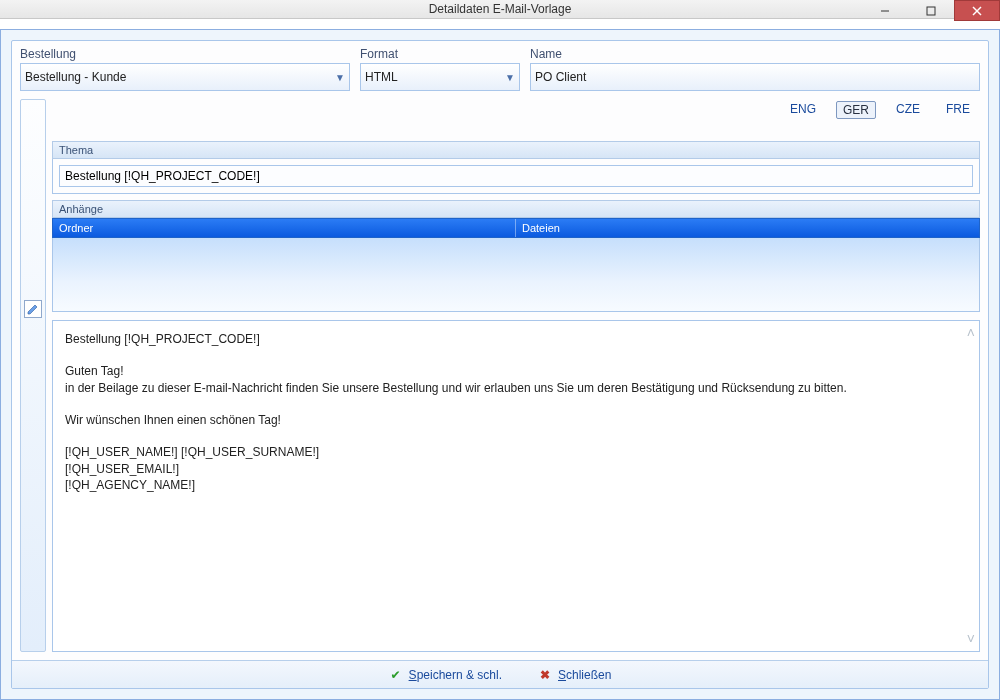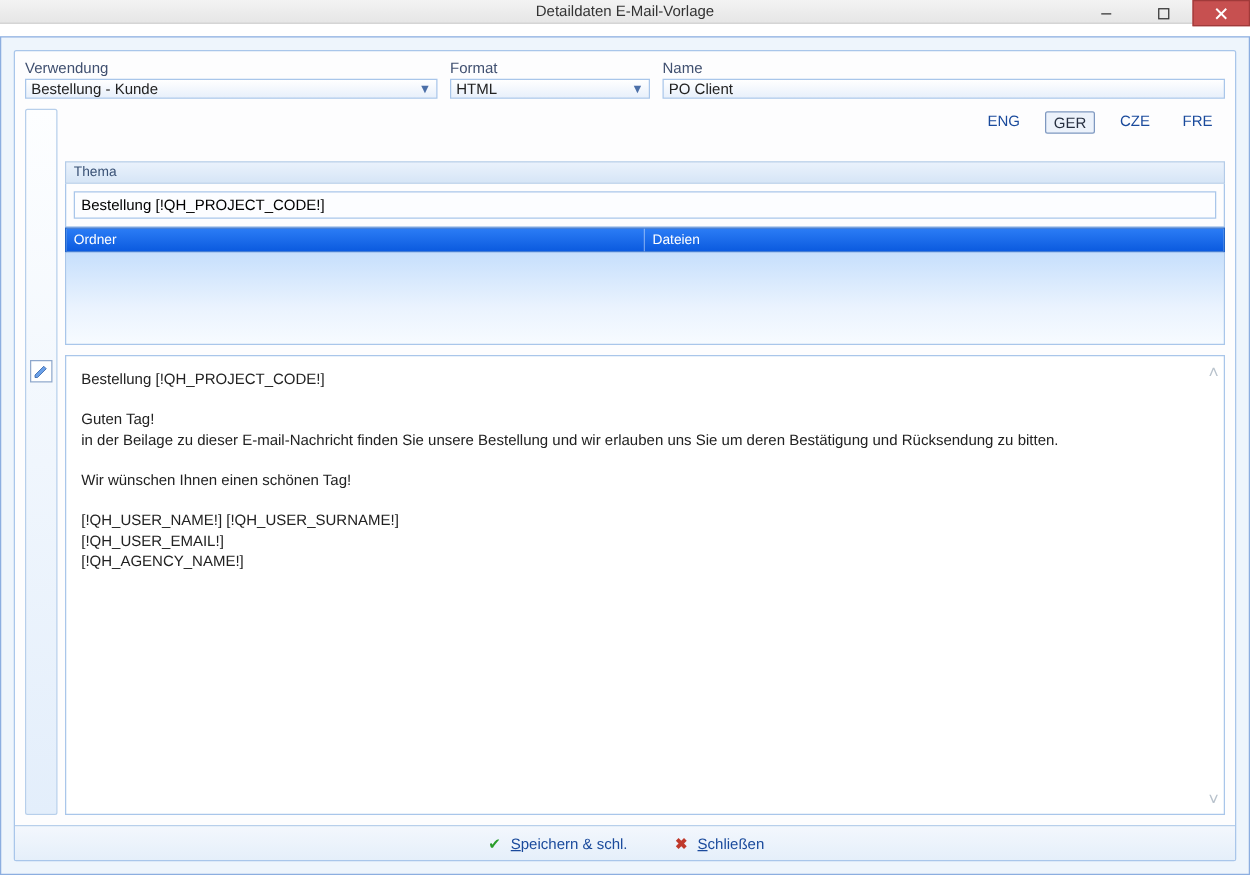--- a/index.html
+++ b/index.html
@@ -14,21 +14,21 @@
 
   
   .frame { position: absolute; top: 29px; left: 0; right: 0; bottom: 0; background: #eef5fc; border: 1px solid #8caee0; }
   .inner { position: absolute; inset: 10px; background: #fdfdfe; border: 1px solid #a9c6ea; border-radius: 2px; display: flex; flex-direction: column; }
 
   
   .fields { padding: 6px 8px 8px 8px; display: flex; gap: 10px; }
   .fieldcol { display: flex; flex-direction: column; gap: 1px; }
   .fieldlabel { color: #405070; font-size: 12px; margin-bottom:1px; }
   .combo, .textbox {
-    height: 16px; border: 1px solid #a9c6ea; background: linear-gradient(#fff,#e8f0fb);
+    height: 28px; border: 1px solid #a9c6ea; background: linear-gradient(#fff,#e8f0fb);
     padding: 2px 4px; font-size: 12px; color: #222; display: flex; align-items: center; justify-content: space-between;
   }
   .combo .caret { color: #4b6fa8; font-size: 10px; margin-left: 6px; }
 
   
   .content { flex: 1; display: flex; padding: 0 8px 8px 8px; gap: 6px; min-height: 0; }
   .leftstrip { width: 26px; background: linear-gradient(#fdfeff,#e3eefb); border: 1px solid #b7cfeb; border-radius: 2px; display: flex; flex-direction: column; align-items: center; padding-top: 200px; }
   .editicon { width: 18px; height: 18px; border: 1px solid #8fa8cc; background: #fff; display:flex; align-items:center; justify-content:center; font-size:11px; color:#3d6; }
 
   .rightcol { flex: 1; display: flex; flex-direction: column; min-height: 0; }
@@ -84,21 +84,21 @@
         </svg>
     </div>
   </div>
 </div>
 
 <div class="frame">
   <div class="inner">
 
     <div class="fields">
       <div class="fieldcol" style="flex: 0 0 330px">
-        <div class="fieldlabel">Verwendung</div>
+        <div class="fieldlabel">Bestellung</div>
         <div class="combo">
           <span>Bestellung - Kunde</span>
           <span class="caret">▼</span>
         </div>
       </div>
       <div class="fieldcol" style="flex: 0 0 160px">
         <div class="fieldlabel">Format</div>
         <div class="combo">
           <span>HTML</span>
           <span class="caret">▼</span>
@@ -127,20 +127,21 @@
           <div class="langtab active">GER</div>
           <div class="langtab">CZE</div>
           <div class="langtab">FRE</div>
         </div>
 
         <div class="section-head">Thema</div>
         <div class="themebox">
           <input class="themeinput" value="Bestellung [!QH_PROJECT_CODE!]" style="">
         </div>
 
+        <div class="section-head attach-head">Anhänge</div>
         <div class="colheads">
           <div class="ch">Ordner</div>
           <div class="ch">Dateien</div>
         </div>
         <div class="attachbody"></div>
 
         <div class="bodyarea">
           <span class="scrollhint-up">˄</span>
           <div class="bodytext">Bestellung [!QH_PROJECT_CODE!]
 

